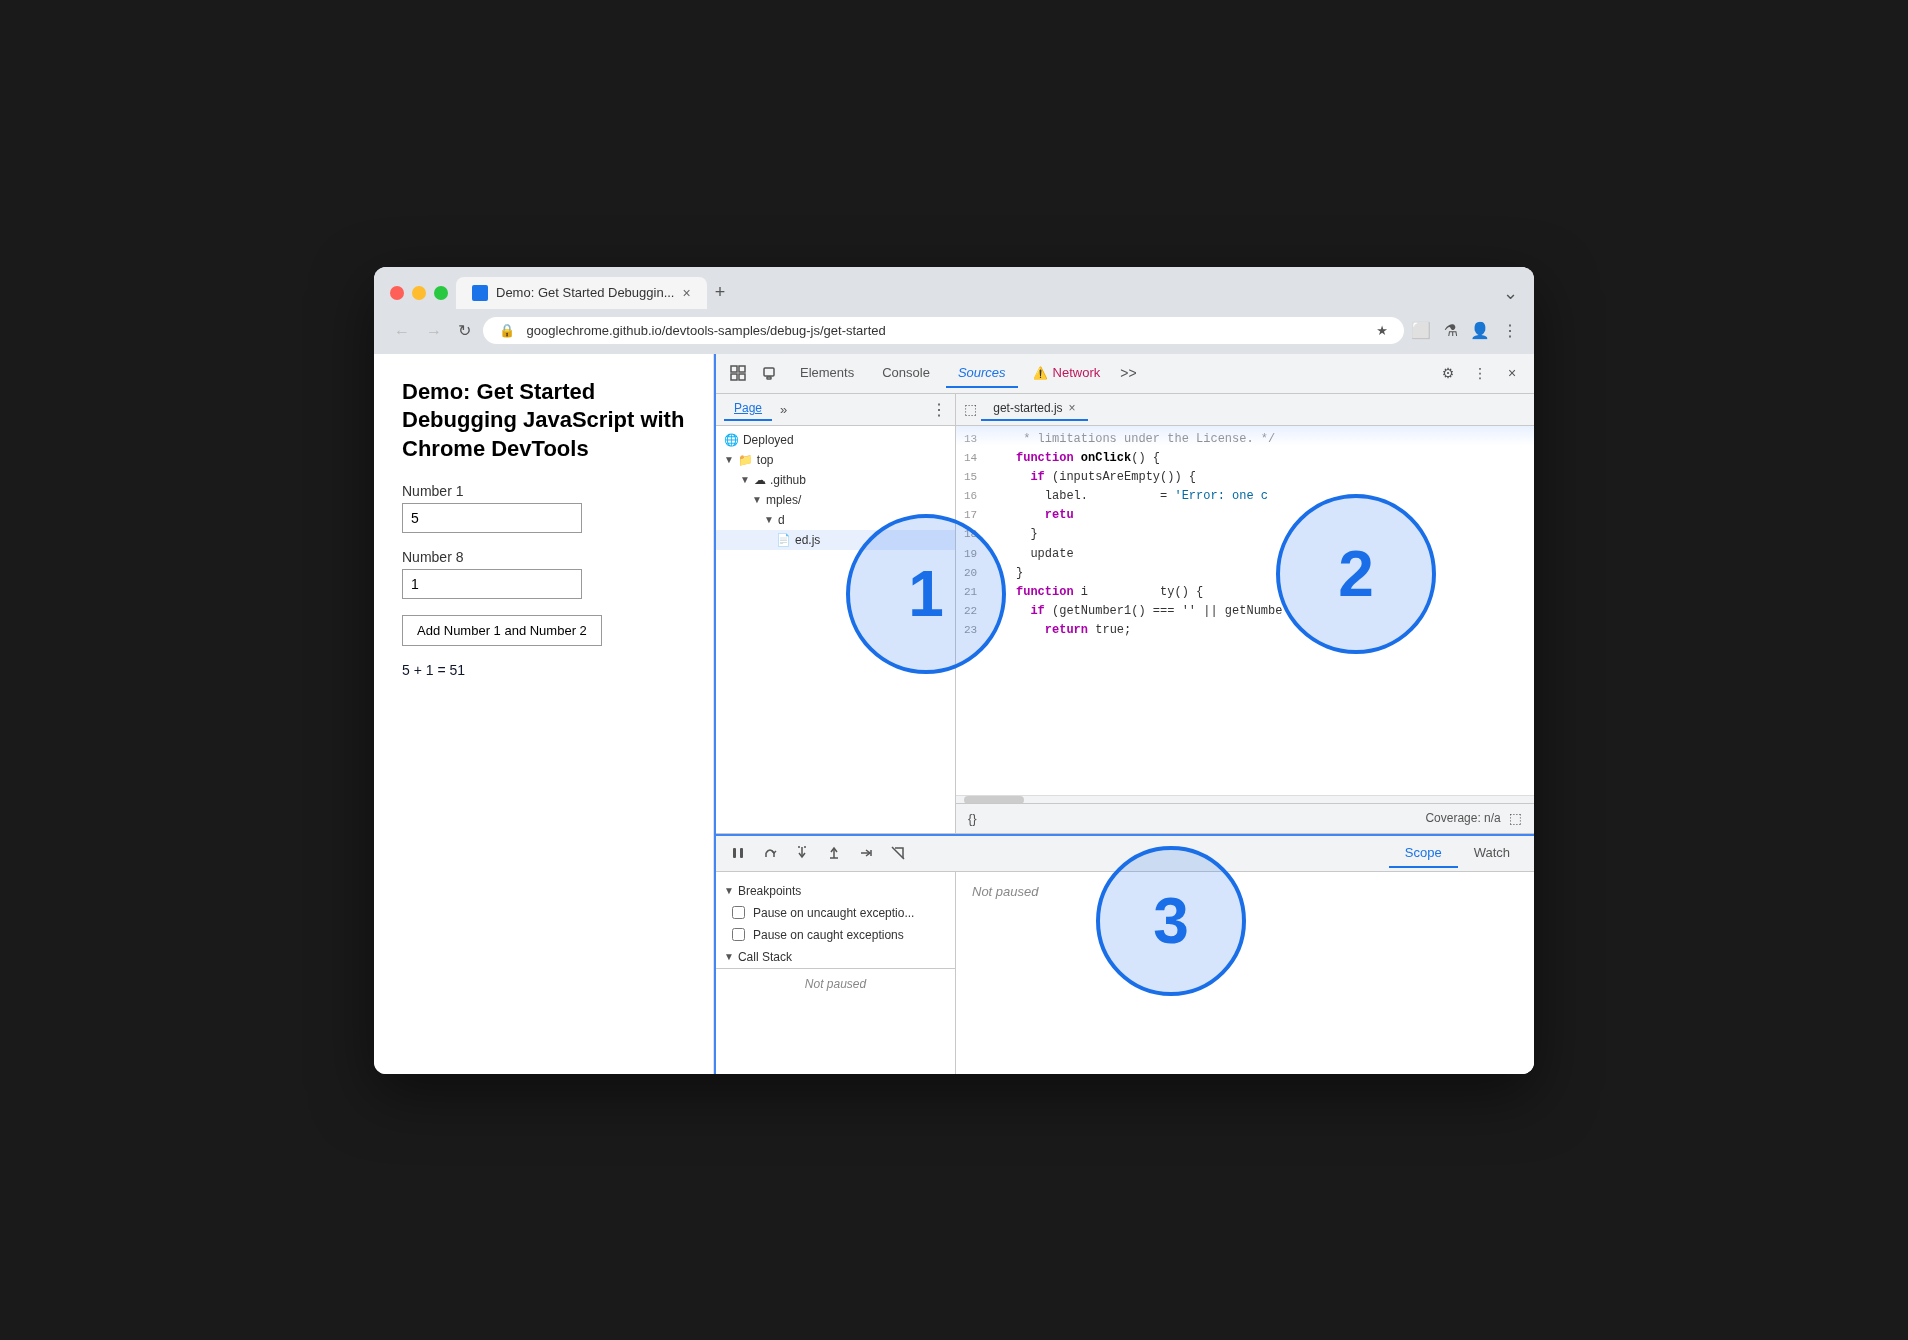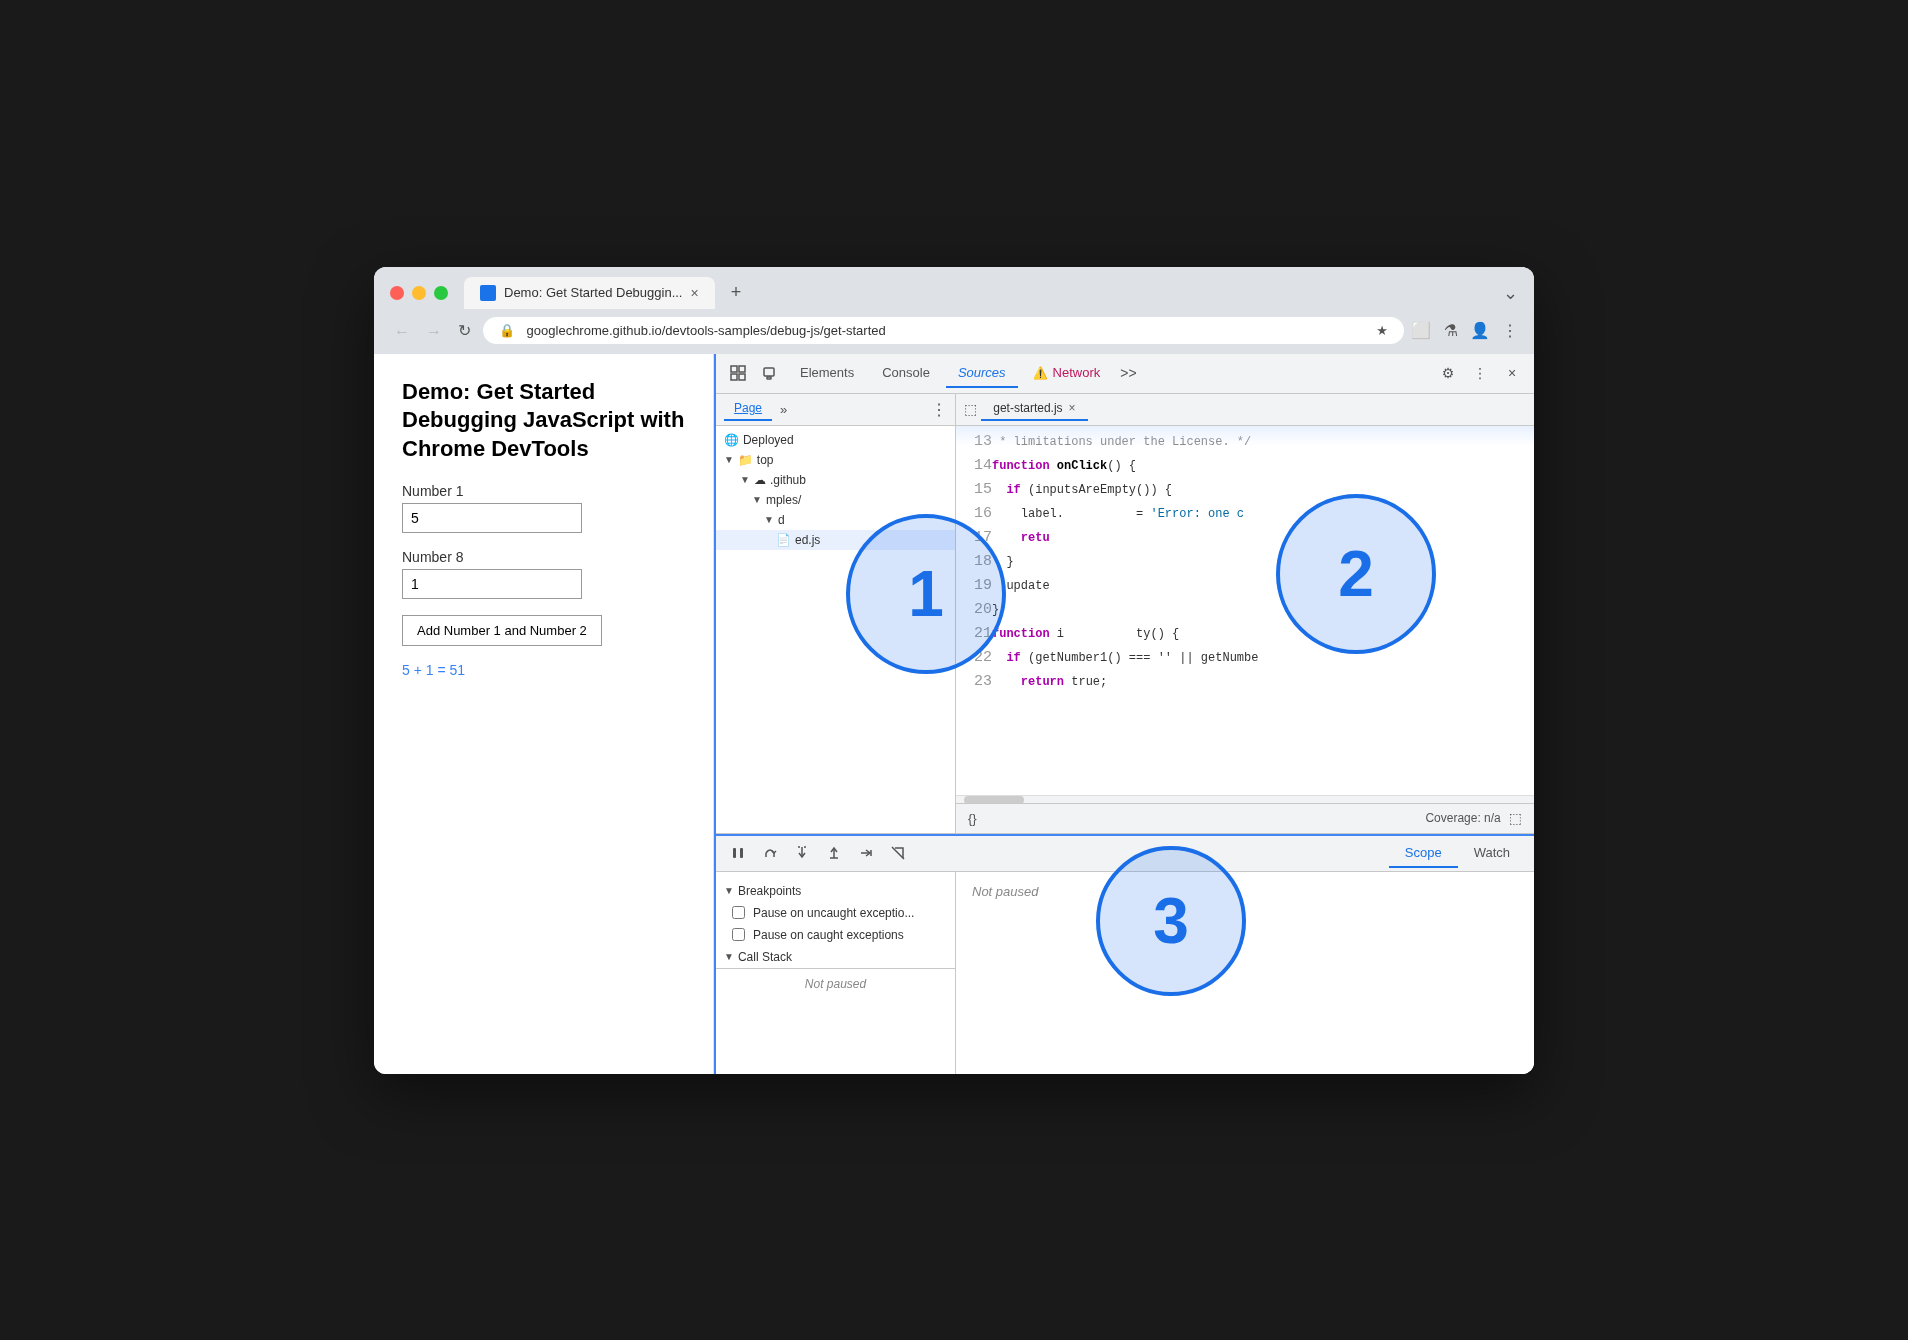--- a/index.html
+++ b/index.html
@@ -19,21 +19,21 @@
       box-shadow: 0 20px 60px rgba(0,0,0,0.5);
       overflow: hidden;
     }
 
     
     .title-bar {
       background: #dee1e6;
       padding: 10px 16px 0;
       display: flex;
       align-items: center;
-      gap: 8px;
+      gap: 0;
     }
 
     .traffic-lights {
       display: flex;
       gap: 8px;
       margin-right: 8px;
     }
     .tl { width: 14px; height: 14px; border-radius: 50%; }
     .tl-red { background: #fe5f57; }
     .tl-yellow { background: #febc2e; }
@@ -149,21 +149,21 @@
     .form-button {
       border: 1px solid #999;
       background: #fff;
       padding: 7px 14px;
       font-size: 13px;
       cursor: pointer;
       margin-bottom: 16px;
     }
     .result-text {
       font-size: 14px;
-      color: #3b82f6;
+      color: #0f172a;
     }
 
     
     .devtools {
       flex: 1;
       display: flex;
       flex-direction: column;
       border-left: 2px solid #4285f4;
       background: #fff;
     }
@@ -306,24 +306,24 @@
 
     .code-line {
       display: flex;
       align-items: baseline;
       padding: 0 8px;
       min-height: 19px;
     }
     .line-num {
       color: #999;
       min-width: 28px;
-      text-align: right;
-      margin-right: 0;
+      text-align: left;
+      margin-right: 24px;
       user-select: none;
-      font-size: 15px;
+      font-size: 11px;
     }
     .line-code { color: #333; white-space: pre; }
     .kw { color: #aa00aa; font-weight: bold; }
     .fn { color: #000; font-weight: bold; }
     .str { color: #0369a1; }
     .cmt { color: #888; }
 
     .code-gradient-top {
       position: absolute;
       top: 0; left: 0; right: 0;

